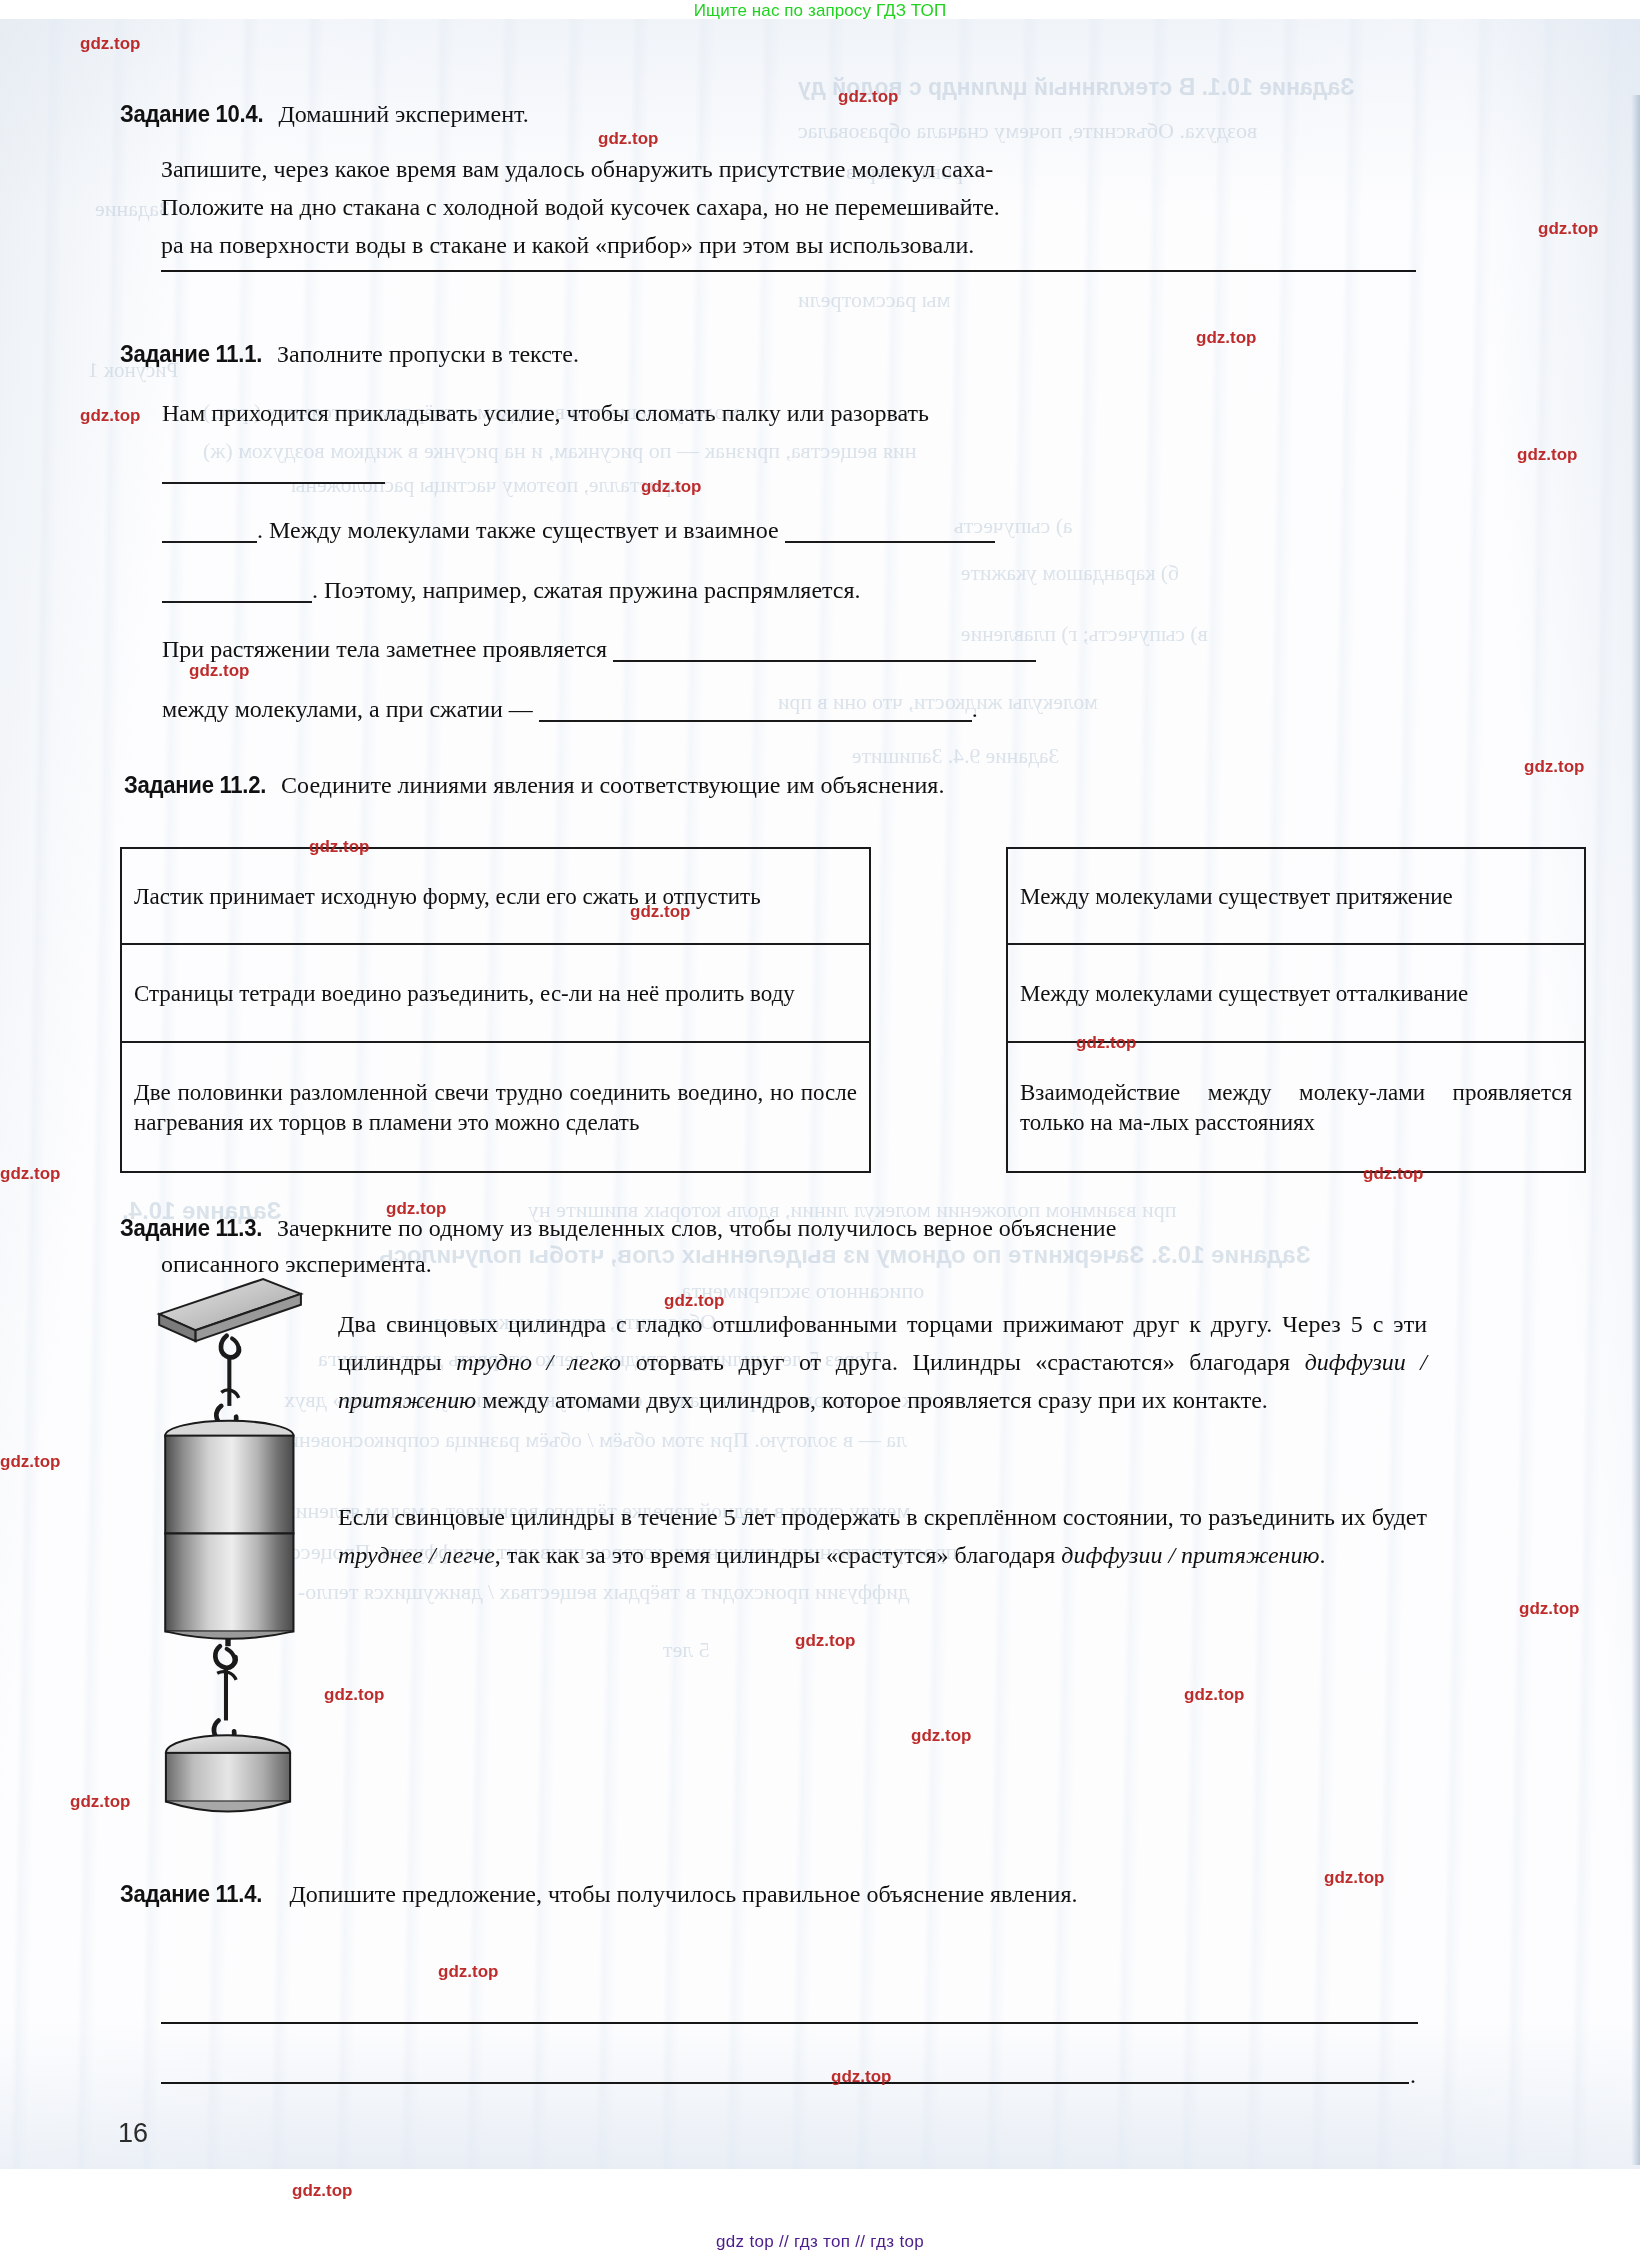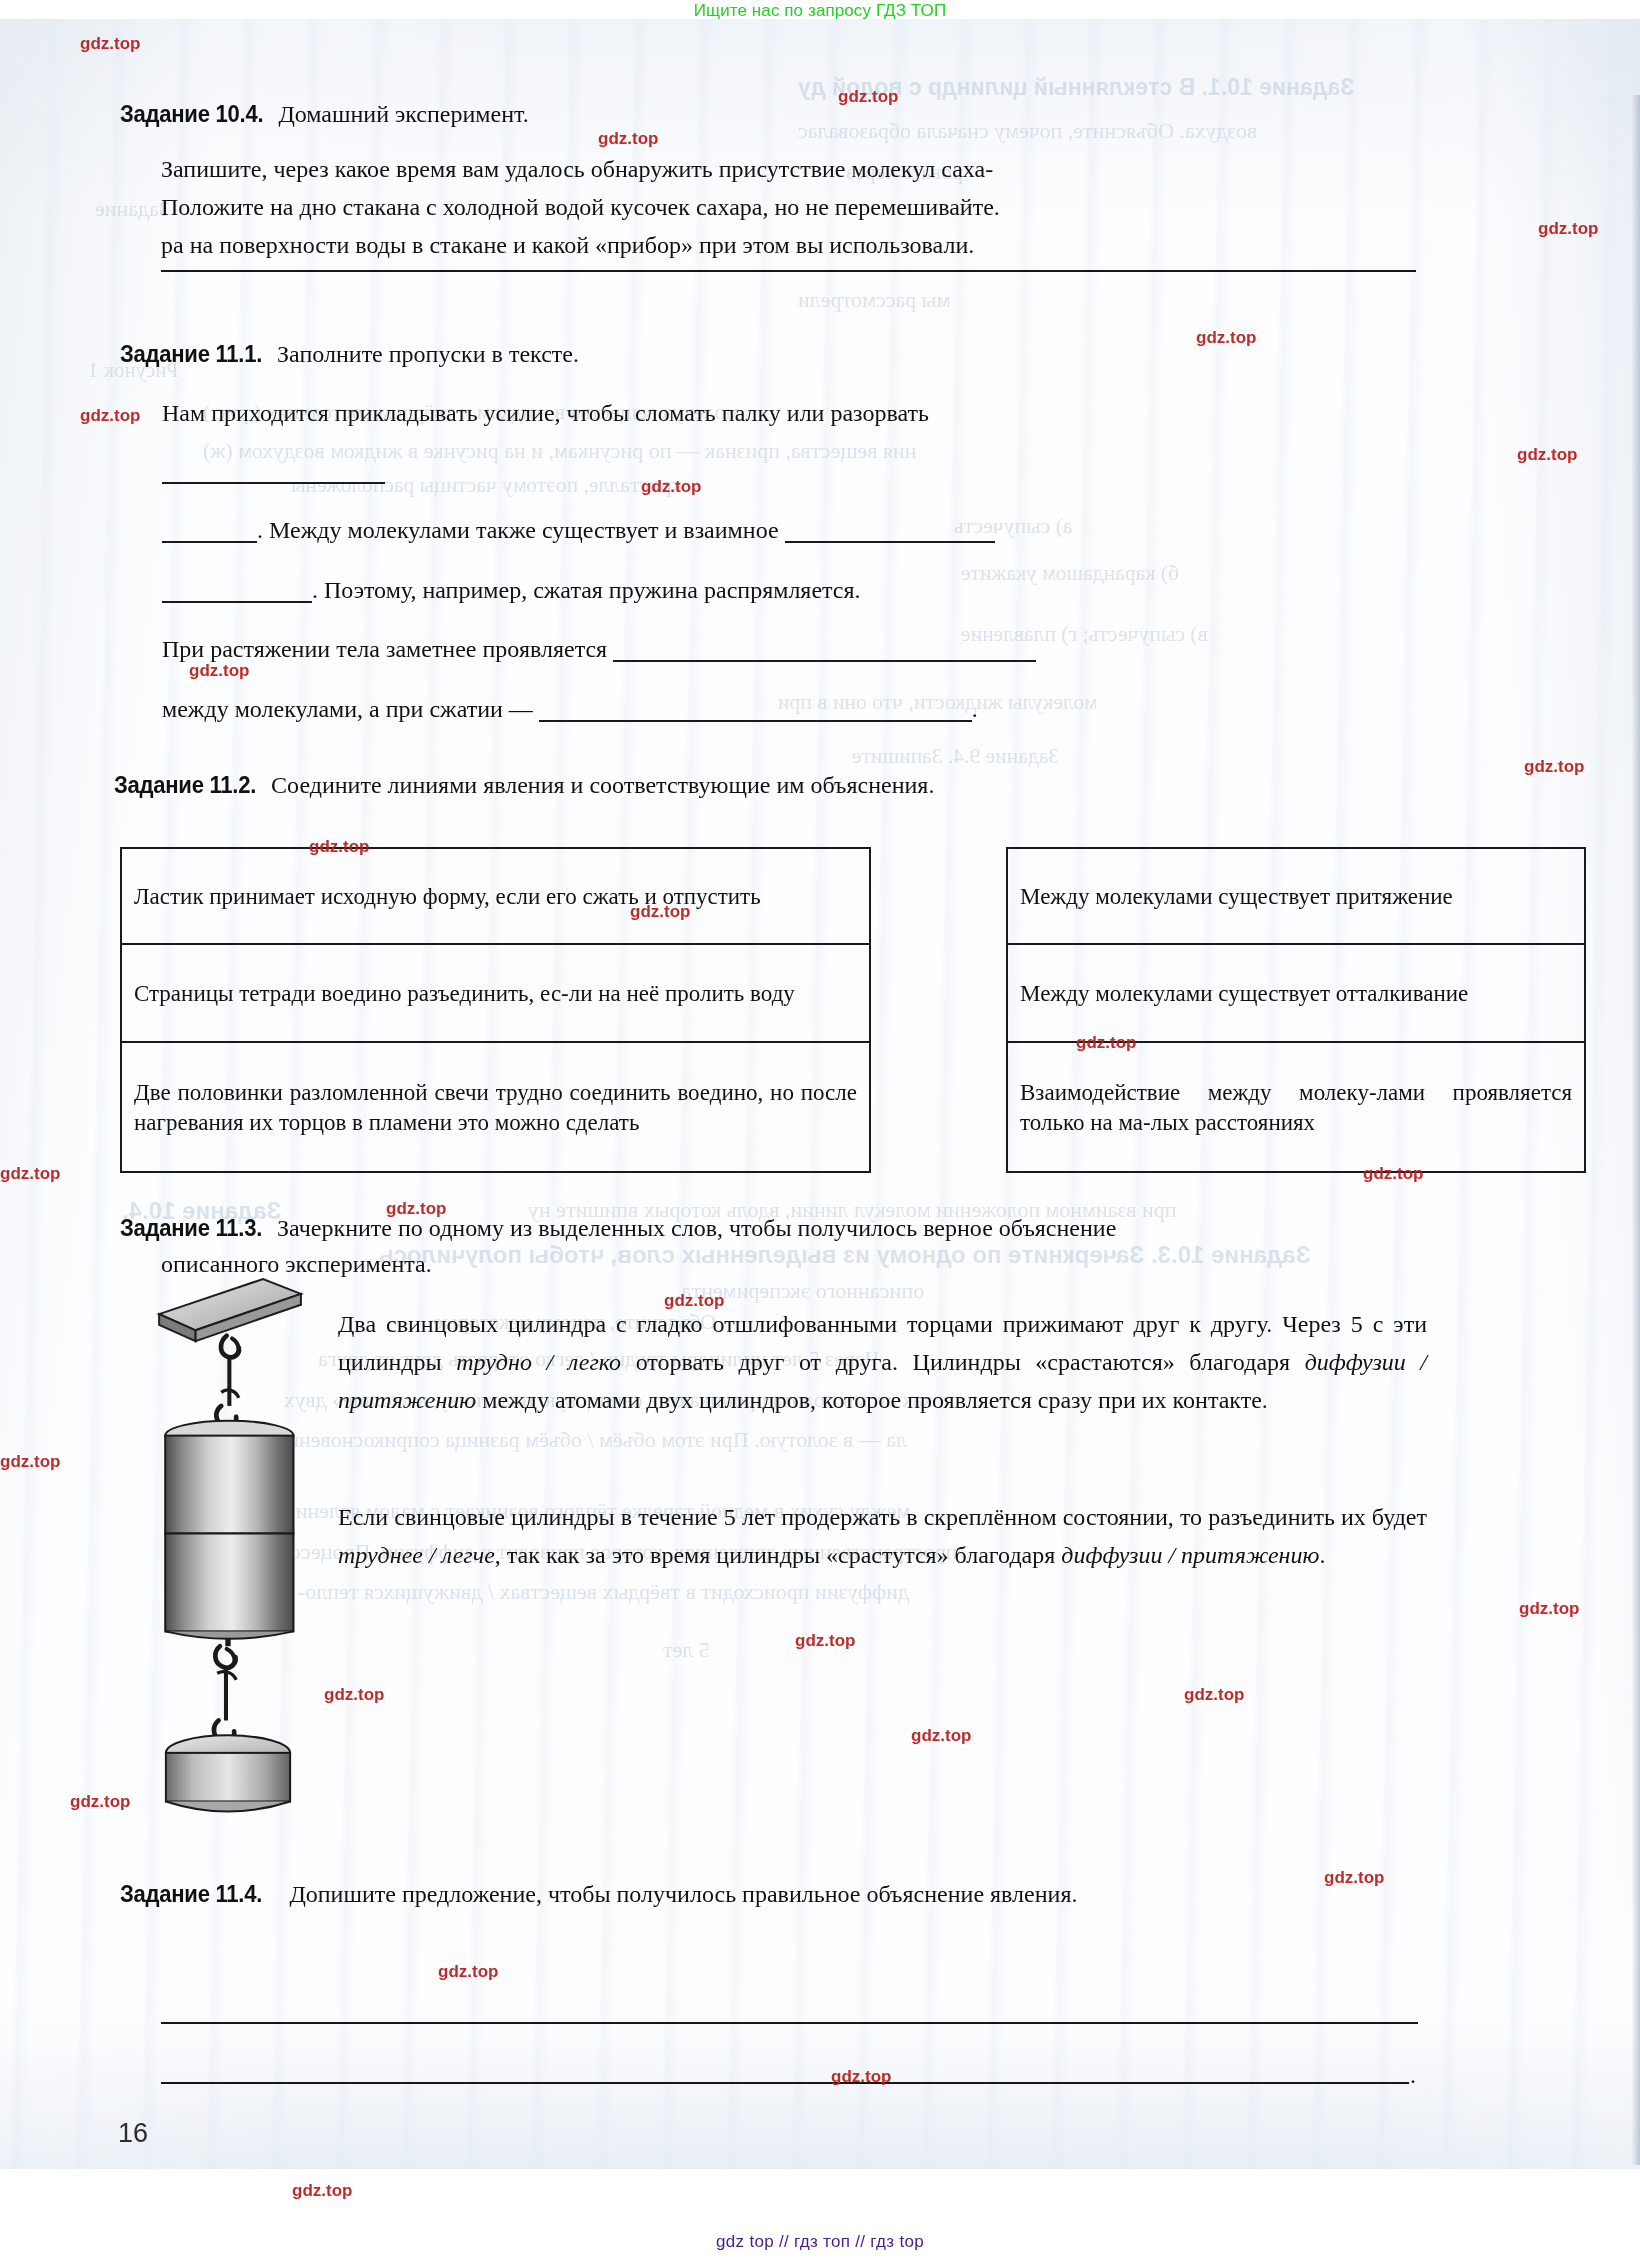--- a/index.html
+++ b/index.html
@@ -235,21 +235,21 @@
     </div>
 
     <div class="body" style="position:absolute; left:162px; top:690px; width:1278px;">
       <span>между молекулами, а при сжатии — </span><span class="rule" style="width:433px;"></span><span>.</span>
     </div>
 
     <div class="body" style="position:absolute; left:162px; top:630px; width:1278px;">
       <span>При растяжении тела заметнее проявляется </span><span class="rule" style="width:423px;"></span>
     </div>
 
-    <div class="task" style="left:114px; top:771px; width:1444px;">
+    <div class="task" style="left:124px; top:771px; width:1444px;">
       <div style="position:relative; height:38px;">
         <span class="tasklabel">Задание 11.2.</span><span class="taskhead" style="margin-left:2.7px;">Соедините линиями явления и соответствующие им объяснения.</span>
       </div>
     </div>
 
     <div class="matchbox" style="left:120px; top:847px; width:751px; height:326px;">
       <div class="matchcell" style="height:96px;">
           <span>Ластик принимает исходную форму, если его сжать и отпустить</span>
         </div>
       <div class="matchcell" style="height:98px;">

